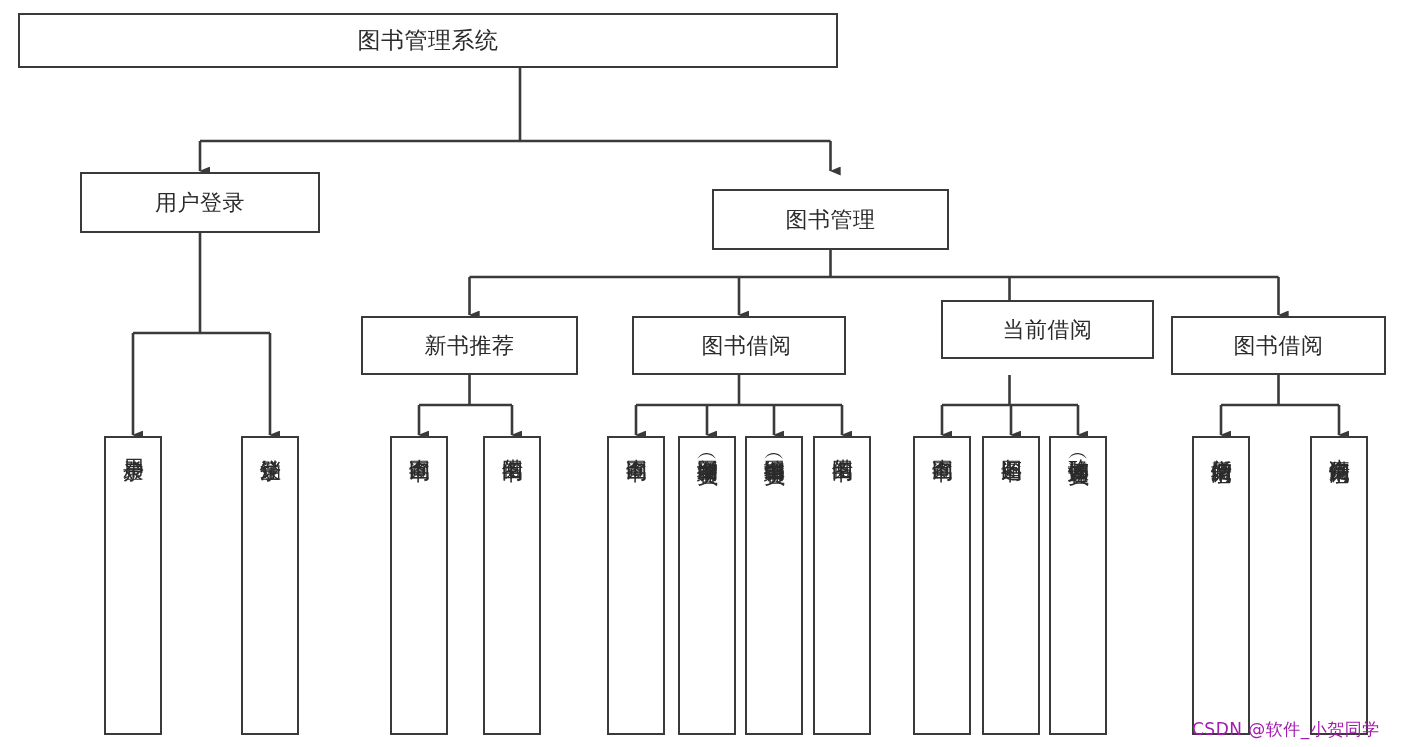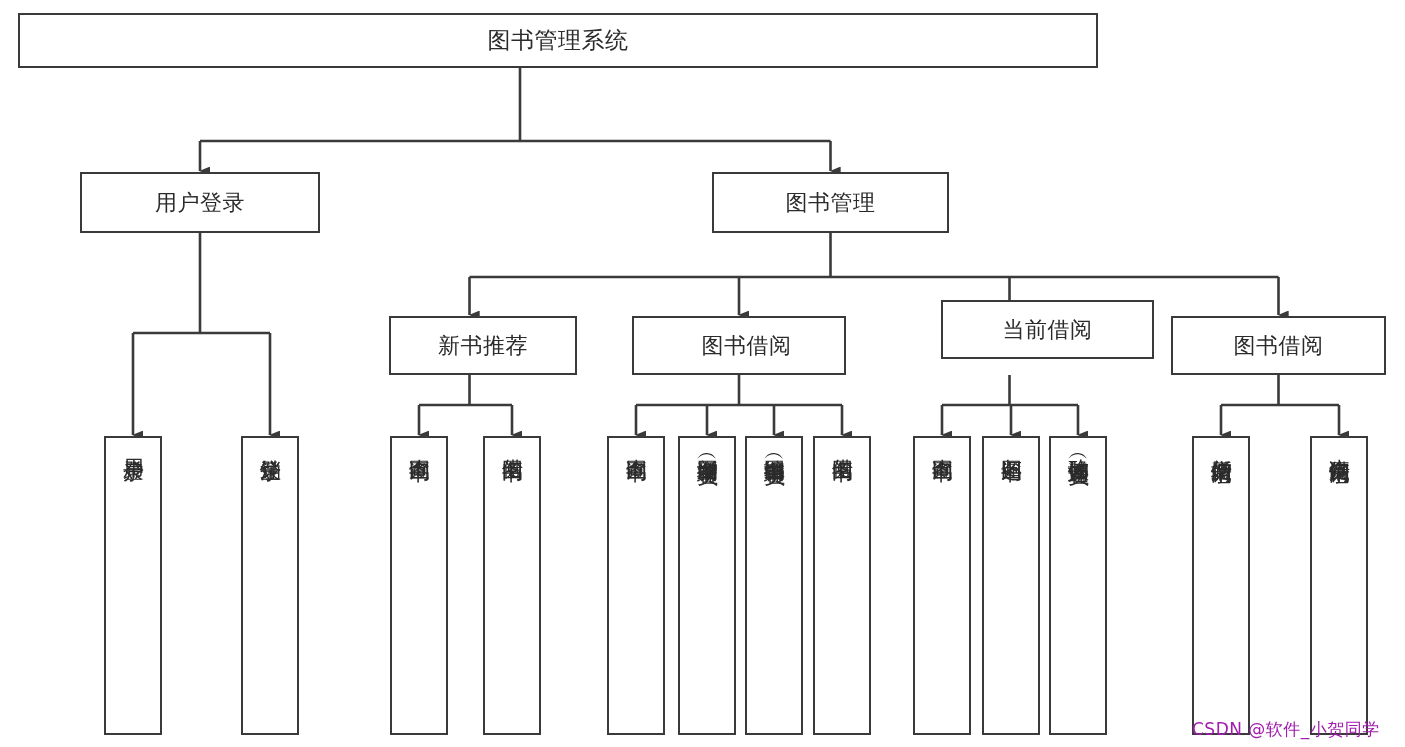--- a/index.html
+++ b/index.html
@@ -113,30 +113,30 @@
         <line x1="1011" y1="405" x2="1011" y2="435" marker-end="url(#arrowhead)"></line>
         <line x1="1078" y1="405" x2="1078" y2="435" marker-end="url(#arrowhead)"></line>
         <line x1="1278.5" y1="375" x2="1278.5" y2="405"></line>
         <line x1="1221" y1="405" x2="1339" y2="405"></line>
         <line x1="1221" y1="405" x2="1221" y2="435" marker-end="url(#arrowhead)"></line>
         <line x1="1339" y1="405" x2="1339" y2="435" marker-end="url(#arrowhead)"></line>
       </g>
   </svg>
 
   <div id="node-layer">
-      <div class="node level-0" style="left: 18px; top: 13px; width: 1080px; height: 55px;">
+      <div class="node level-0" style="left: 18px; top: 13px; width: 820px; height: 55px;">
         <span class="node-label">图书管理系统</span>
       </div>
       <div class="node level-1" style="left: 80px; top: 172px; width: 240px; height: 61px;">
         <span class="node-label">用户登录</span>
       </div>
-      <div class="node level-1" style="left: 712px; top: 172px; width: 237px; height: 61px;">
+      <div class="node level-1" style="left: 712px; top: 189px; width: 237px; height: 61px;">
         <span class="node-label">图书管理</span>
       </div>
-      <div class="node level-2" style="left: 361px; top: 316px; width: 188px; height: 59px; margin-left: 28px;">
+      <div class="node level-2" style="left: 361px; top: 316px; width: 217px; height: 59px;">
         <span class="node-label">新书推荐</span>
       </div>
       <div class="node level-2" style="left: 632px; top: 316px; width: 214px; height: 59px; padding-left: 15px;">
         <span class="node-label">图书借阅</span>
       </div>
       <div class="node level-2" style="left: 903px; top: 300px; width: 213px; height: 59px; margin-left: 38px;">
         <span class="node-label">当前借阅</span>
       </div>
       <div class="node level-2" style="left: 1171px; top: 316px; width: 215px; height: 59px;">
         <span class="node-label">图书借阅</span>

